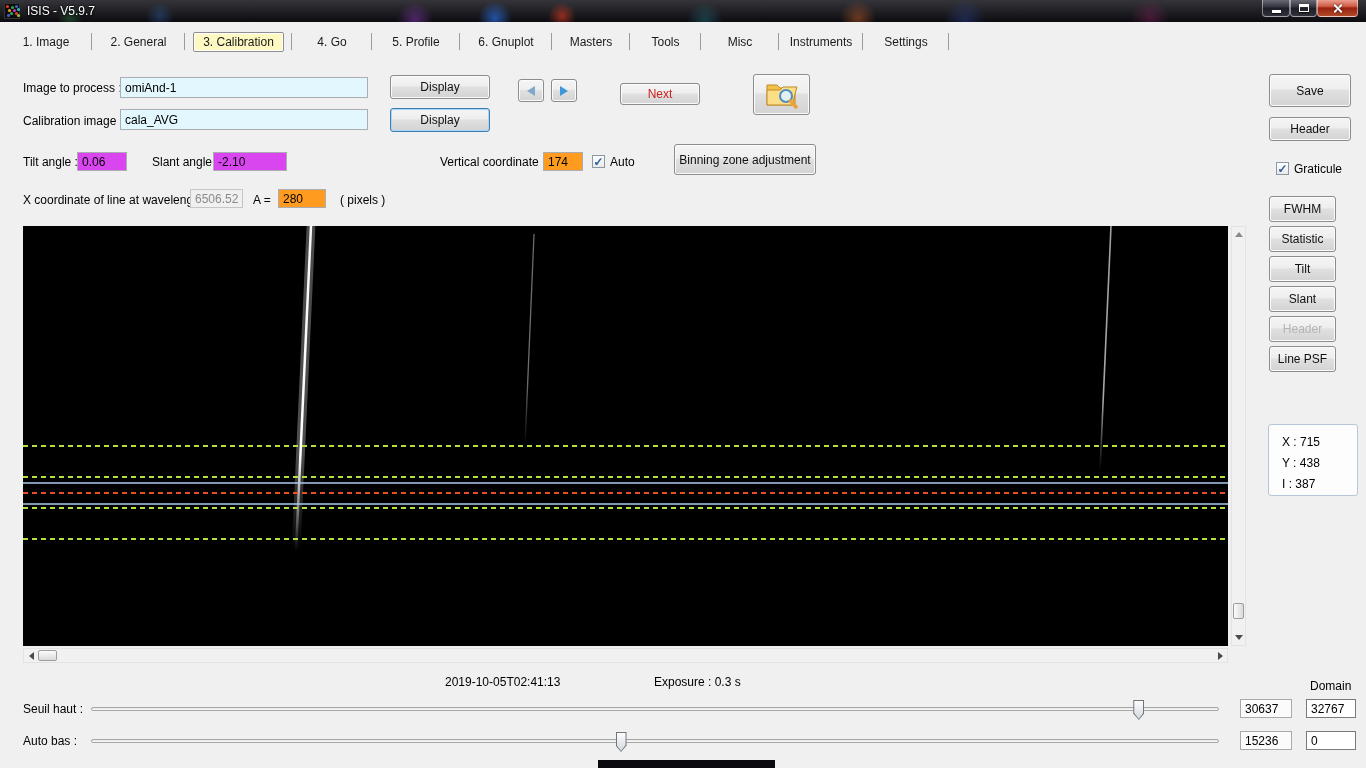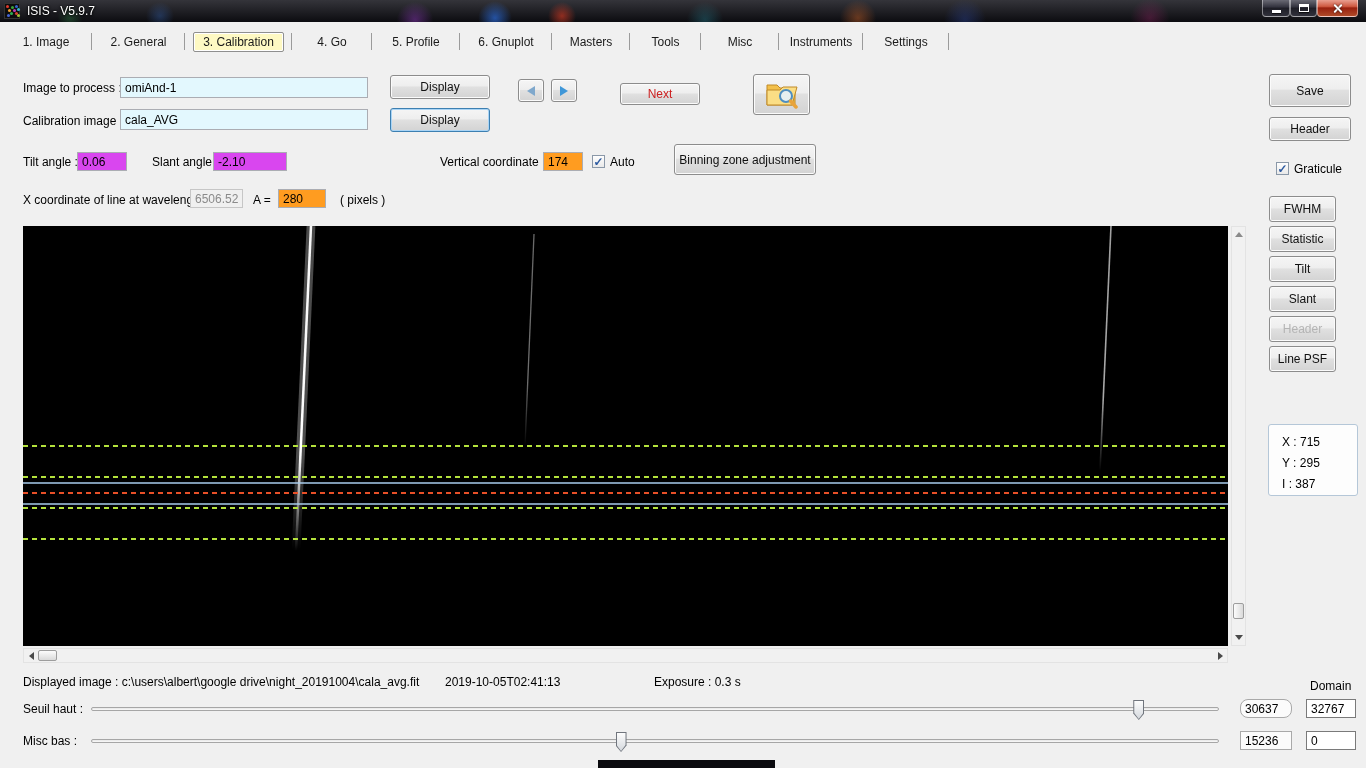--- a/index.html
+++ b/index.html
@@ -192,21 +192,21 @@
   <div id="sidebar-action-buttons">
       <div class="btn side-btn">FWHM</div>
       <div class="btn side-btn">Statistic</div>
       <div class="btn side-btn">Tilt</div>
       <div class="btn side-btn">Slant</div>
       <div class="btn side-btn disabled">Header</div>
       <div class="btn side-btn">Line PSF</div>
     </div>
   <div id="readout-box">
       <div class="readout-line">X : 715</div>
-      <div class="readout-line">Y : 295</div>
+      <div class="readout-line">Y : 438</div>
       <div class="readout-line">I : 387</div>
     </div>
 
   <svg id="specimg" width="1205" height="420" style="background: rgb(0, 0, 0);">
       <defs>
         <linearGradient id="fade0" gradientUnits="userSpaceOnUse" x1="288" y1="0" x2="273" y2="325">
           <stop offset="0" stop-color="#ffffff" stop-opacity="0.95"></stop>
           <stop offset="0.7" stop-color="#ffffff" stop-opacity="1"></stop>
           <stop offset="1" stop-color="#ffffff" stop-opacity="0"></stop>
         </linearGradient>
@@ -239,33 +239,32 @@
     <div class="scroll-thumb v" style="left:1px;top:376px;width:11px;height:16px"></div>
     <div class="sarrow down" style="left:3px;top:408px"></div>
   </div>
 
   <div class="scroll-track" style="left:23px;top:648px;width:1205px;height:15px">
     <div class="sarrow left" style="left:5px;top:3px"></div>
     <div class="scroll-thumb" style="left:14px;top:1px;width:19px;height:11px"></div>
     <div class="sarrow right" style="left:1194px;top:3px"></div>
   </div>
 
-  <div class="lbl" style="left:23px;top:675px">Displayed image : c:\users\albert\google drive\night_20191004\cala_avg.fit</div>
   <div class="lbl" style="left:445px;top:675px">2019-10-05T02:41:13</div>
   <div class="lbl" style="left:654px;top:675px">Exposure : 0.3 s</div>
 
   <div class="lbl" style="left:23px;top:702px">Seuil haut :</div>
   <div class="slider-track" style="left:91px;top:707px;width:1128px">
     <div class="slider-thumb" style="top: -8px; left: 1041.28px;"></div>
   </div>
-  <input class="tb readonly" style="left: 1240px; top: 699px; width: 52px; height: 19px; border-radius: 8px;" value="30637">
+  <input class="tb readonly" style="left: 1240px; top: 699px; width: 52px; height: 19px;" value="30637">
   <div class="lbl" style="left:1310px;top:679px">Domain</div>
   <input class="tb" style="left: 1306px; top: 699px; width: 50px; height: 19px; border-color: rgb(122, 122, 122);" value="32767">
 
-  <div class="lbl" style="left:23px;top:734px">Misc bas :</div>
+  <div class="lbl" style="left:23px;top:734px">Auto bas :</div>
   <div class="slider-track" style="left:91px;top:739px;width:1128px">
     <div class="slider-thumb" style="top: -8px; left: 523.532px;"></div>
   </div>
   <input class="tb readonly" style="left: 1240px; top: 731px; width: 52px; height: 19px;" value="15236">
   <input class="tb" style="left: 1306px; top: 731px; width: 50px; height: 19px; border-color: rgb(122, 122, 122);" value="0">
 
   <div id="taskbar-sliver"></div>
 </div>
 
 </body></html>

